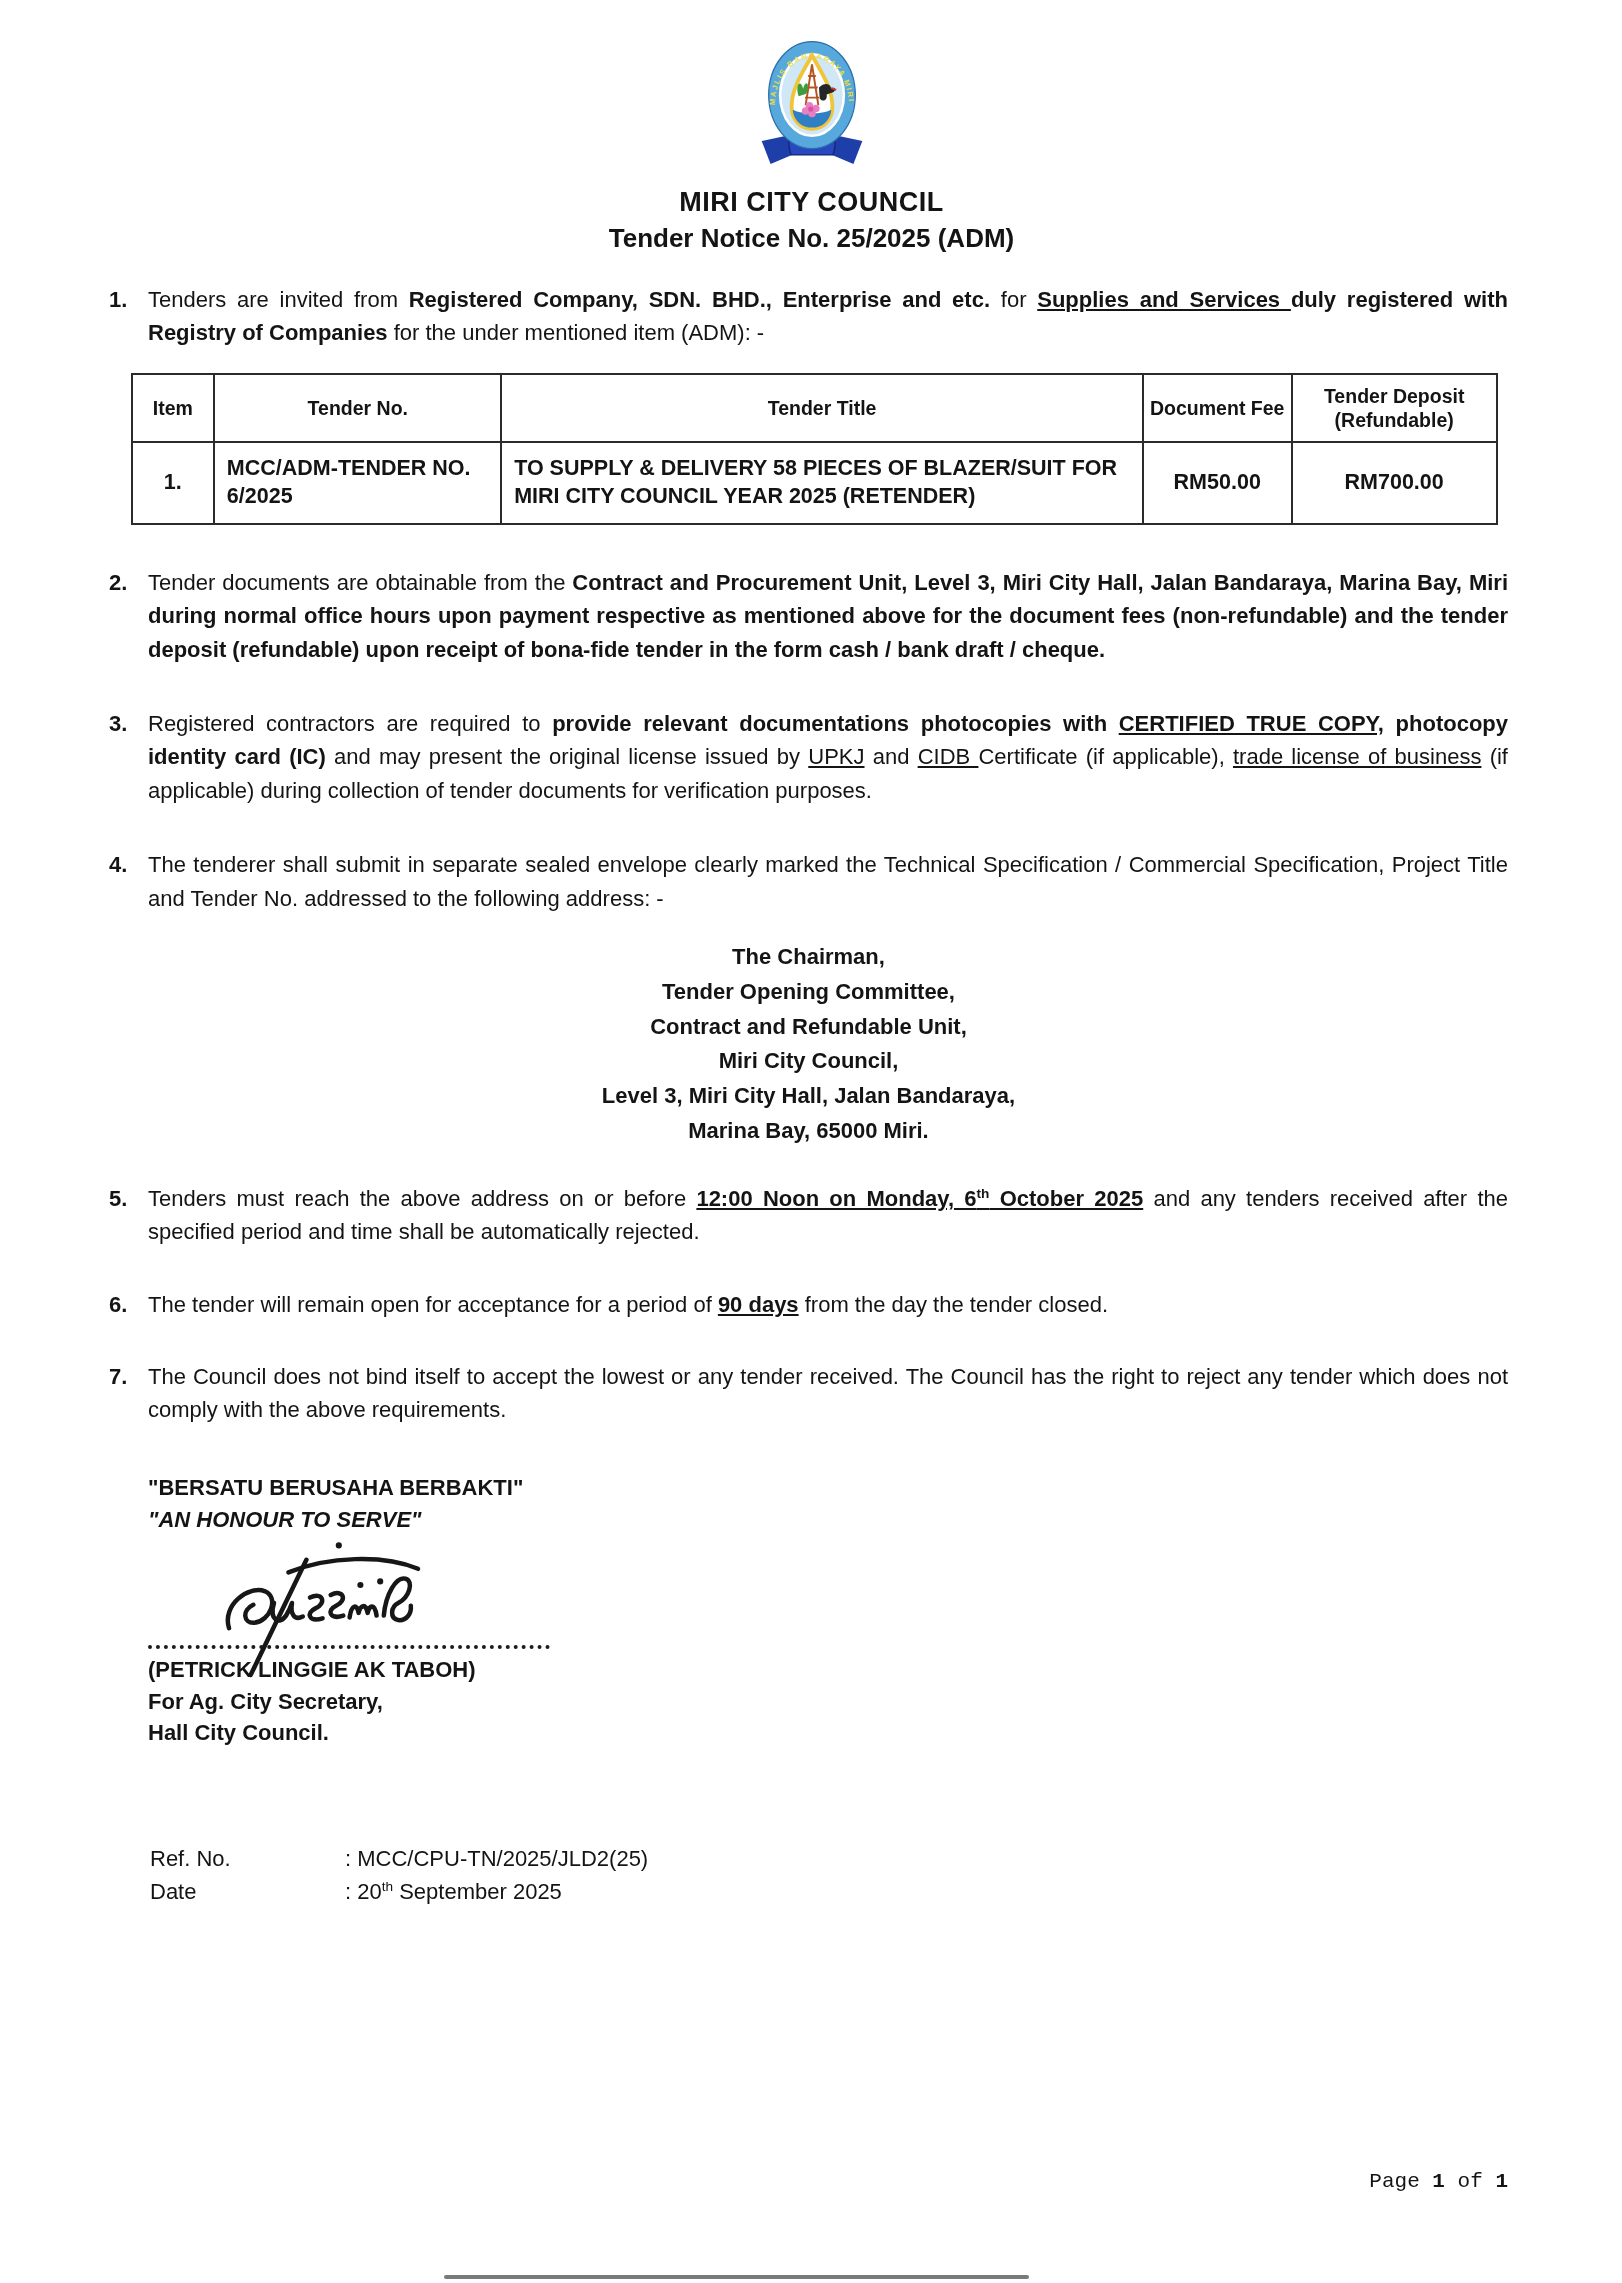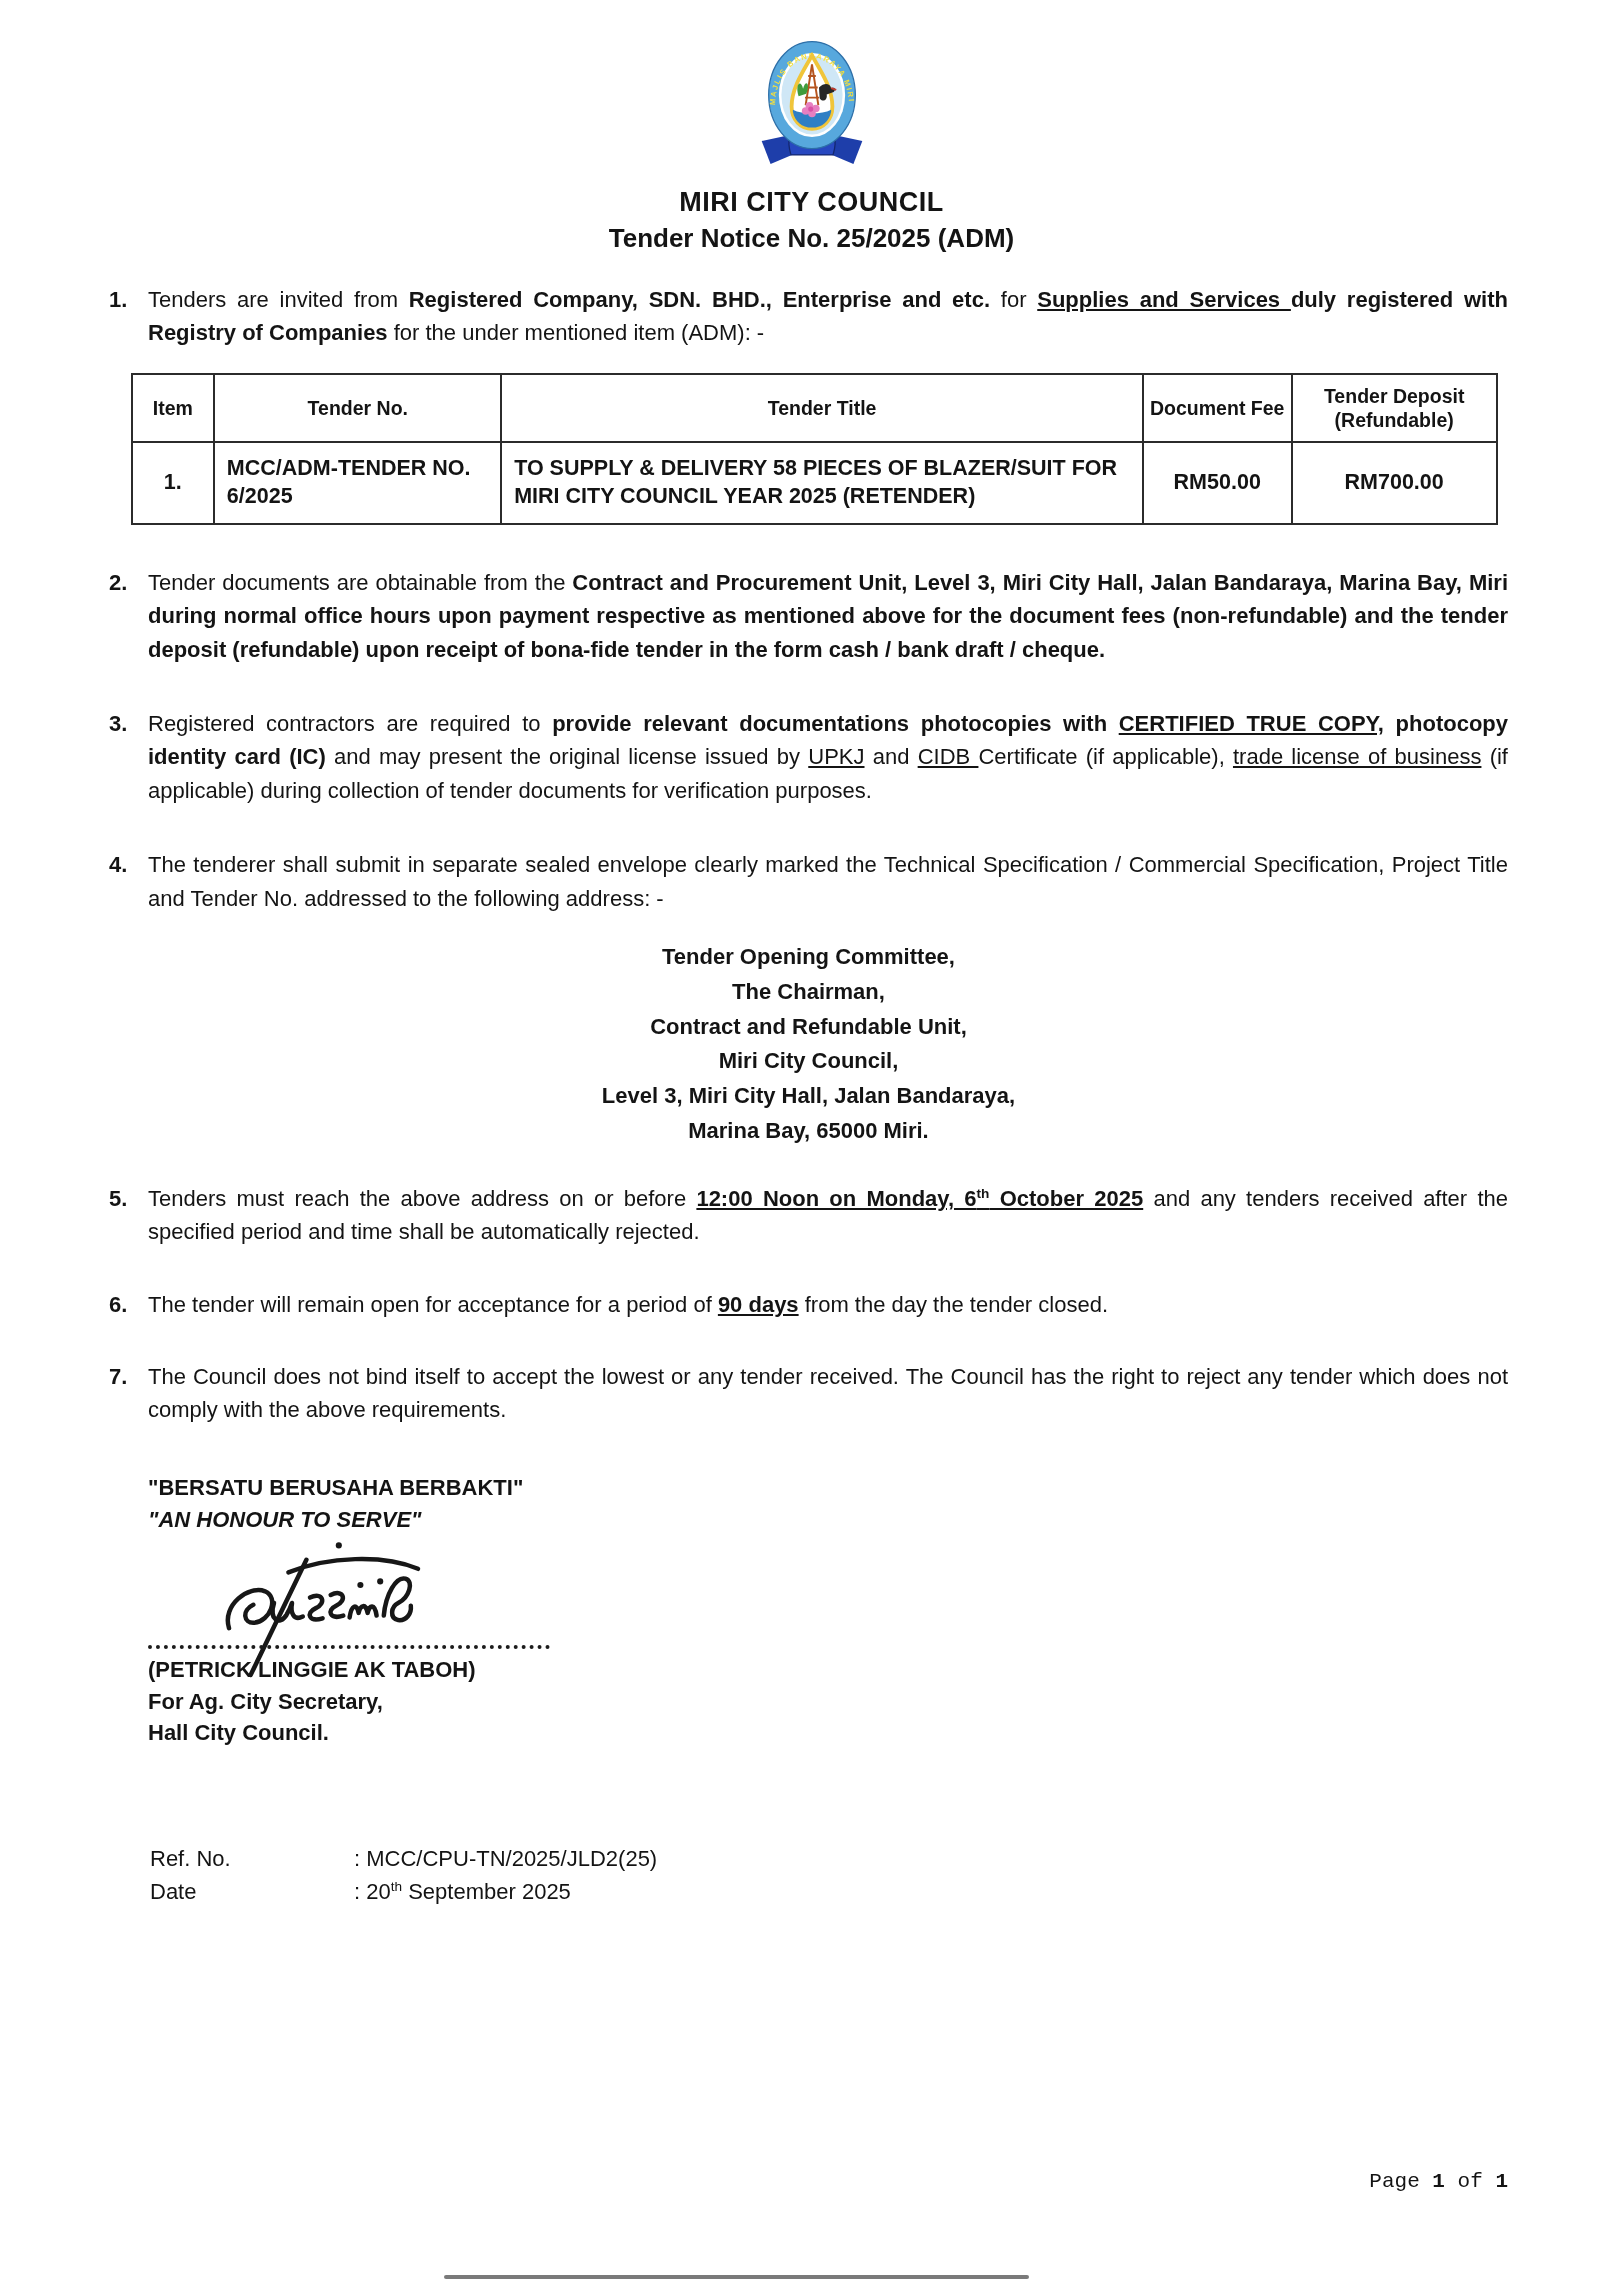--- a/index.html
+++ b/index.html
@@ -42,21 +42,21 @@
   
   .motto{margin:45px 0 0 39px;font-weight:700;line-height:1.45;}
   .motto .it{font-style:italic;}
   
   .sig-block{margin:3.9px 0 0 39px;width:429px;position:relative;}
   .sig-svg{position:relative;display:block;margin:0 0 -39px 54px;z-index:2;}
   .dotted-line{width:402px;border-bottom:4.9px dotted #1c1c1c;height:0;margin-bottom:3.9px;}
   .sig-name{font-weight:700;line-height:1.42;margin-top:5.9px;}
   
   .ref-block{margin:94px 0 0 41px;line-height:1.5;}
-  .ref-row{display:flex;gap:9px;}
+  .ref-row{display:flex;}
   .ref-label{width:195px;flex:none;}
   
   .page-footer{position:absolute;right:115px;bottom:90px;font-size:21px;font-family:Liberation Mono, monospace;}
   .scan-line{position:absolute;left:444px;width:585px;bottom:3.9px;height:3.9px;background:#4e4e4e;opacity:.75;border-radius:2px;}
 </style>
 </head>
 <body>
 
 <div class="page">
 
@@ -149,22 +149,22 @@
       <span class="num">3.</span>
       <div class="body"><span>Registered contractors are required to </span><span class="b">provide relevant documentations photocopies with </span><span class="bu">CERTIFIED TRUE COPY,</span><span class="b"> photocopy identity card (IC)</span><span> and may present the original license issued by </span><span class="u">UPKJ</span><span> and </span><span class="u">CIDB </span><span>Certificate (if applicable), </span><span class="u">trade license of business</span><span> (if applicable) during collection of tender documents for verification purposes.</span></div>
     </div>
 
     <div class="clause" style="margin-top:41px;">
       <span class="num">4.</span>
       <div class="body"><span>The tenderer shall submit in separate sealed envelope clearly marked the Technical Specification / Commercial Specification, Project Title and Tender No. addressed to the following address: -</span></div>
     </div>
 
     <div class="address">
+      <div>The Chairman,</div>
       <div>Tender Opening Committee,</div>
-      <div>The Chairman,</div>
       <div>Contract and Refundable Unit,</div>
       <div>Miri City Council,</div>
       <div>Level 3, Miri City Hall, Jalan Bandaraya,</div>
       <div>Marina Bay, 65000 Miri.</div>
     </div>
 
     <div class="clause" style="margin-top:33px;">
       <span class="num">5.</span>
       <div class="body"><span>Tenders must reach the above address on or before </span><span class="bu"><span>12:00 Noon on Monday, 6</span><sup>th</sup><span> October 2025</span></span><span> and any tenders received after the specified period and time shall be automatically rejected.</span></div>
     </div>

